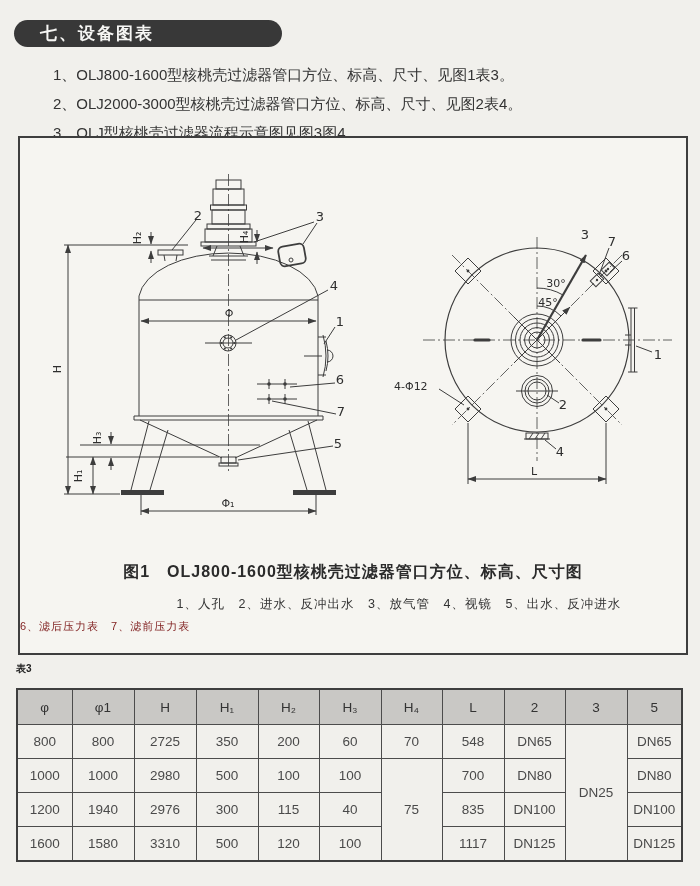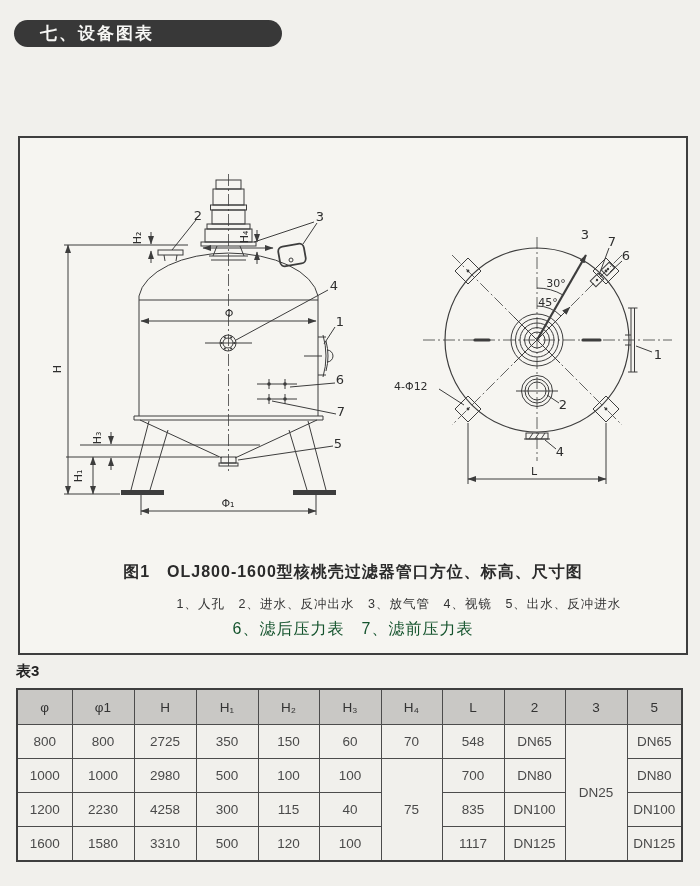--- a/index.html
+++ b/index.html
@@ -9,23 +9,23 @@
           border-radius:14px;color:#f6f6f4;font-size:17px;font-weight:bold;
           line-height:27px;padding-left:26px;box-sizing:border-box;letter-spacing:2px;}
   .intro{position:absolute;left:53px;top:60px;font-size:15px;line-height:29px;color:#333;}
   .figbox{position:absolute;left:18px;top:136px;width:670px;height:519px;
           border:2px solid #3e3e3e;background:#f6f5f1;box-sizing:border-box;}
   .figbox svg{position:absolute;left:0;top:0;}
   .caption{position:absolute;left:0;top:424px;width:100%;text-align:center;
            font-size:16px;font-weight:bold;color:#2b2b2b;letter-spacing:1px;}
   .legend1{position:absolute;left:0;top:458px;width:100%;text-align:center;
            font-size:12.5px;color:#333;letter-spacing:1px;margin-left:46px;}
-  .legend2{position:absolute;left:0;top:481px;width:100%;text-align:center;
-           font-size:16px;color:#14532d;letter-spacing:1px;}
-  .tbl-label{position:absolute;left:16px;top:662px;font-size:15px;font-weight:bold;color:#222;}
+  .legend2{position:absolute;left:0;top:481px;width:100%;text-align:left;
+           font-size:11px;color:#7f1d1d;letter-spacing:1px;}
+  .tbl-label{position:absolute;left:16px;top:662px;font-size:10px;font-weight:bold;color:#222;}
   .tblwrap{position:absolute;left:16px;top:688px;width:667px;}
   table.t3{border-collapse:collapse;table-layout:fixed;width:100%;
            font-size:13.5px;color:#4a4a4a;border:2px solid #3e3e3e;}
   table.t3 th,table.t3 td{border:1.5px solid #4c4c4c;text-align:center;
            padding:0;height:33px;font-weight:normal;overflow:hidden;}
   table.t3 th{background:#c9c8c5;color:#333;height:34px;}
   
   .ln{stroke:#3d3d3d;stroke-width:1;fill:none;}
   .cl{stroke-dasharray:12 3 2 3;stroke-width:0.8;}
   .fillel{fill:#3d3d3d;stroke:none;}
@@ -34,20 +34,25 @@
 </style>
 </head>
 <body>
 
 <div class="page">
 
   <div class="banner">
     <span>七、设备图表</span>
   </div>
 
+  <div class="intro">
+    <div>1、OLJ800-1600型核桃壳过滤器管口方位、标高、尺寸、见图1表3。</div>
+    <div>2、OLJ2000-3000型核桃壳过滤器管口方位、标高、尺寸、见图2表4。</div>
+    <div>3、OLJ型核桃壳过滤器流程示意图见图3图4。</div>
+  </div>
 
   <div class="figbox">
     <svg width="670" height="424" viewBox="0 0 670 424">
       <defs>
         <marker id="arr" markerWidth="9" markerHeight="7" refX="8" refY="3" orient="auto-start-reverse" markerUnits="userSpaceOnUse">
           <path d="M0,0 L8.5,3 L0,6 Z" fill="#3d3d3d"></path>
         </marker>
       </defs>
 
       <g class="ln">
@@ -278,21 +283,21 @@
         <th>L</th>
         <th>2</th>
         <th>3</th>
         <th>5</th>
       </tr>
       <tr>
         <td>800</td>
         <td>800</td>
         <td>2725</td>
         <td>350</td>
-        <td>150</td>
+        <td>200</td>
         <td>60</td>
         <td>70</td>
         <td>548</td>
         <td>DN65</td>
         <td rowspan="4">DN25</td>
         <td>DN65</td>
       </tr>
       <tr>
         <td>1000</td>
         <td>1000</td>
@@ -300,22 +305,22 @@
         <td>500</td>
         <td>100</td>
         <td>100</td>
         <td rowspan="3">75</td>
         <td>700</td>
         <td>DN80</td>
         <td>DN80</td>
       </tr>
       <tr>
         <td>1200</td>
-        <td>2230</td>
-        <td>4258</td>
+        <td>1940</td>
+        <td>2976</td>
         <td>300</td>
         <td>115</td>
         <td>40</td>
         <td>835</td>
         <td>DN100</td>
         <td>DN100</td>
       </tr>
       <tr>
         <td>1600</td>
         <td>1580</td>

